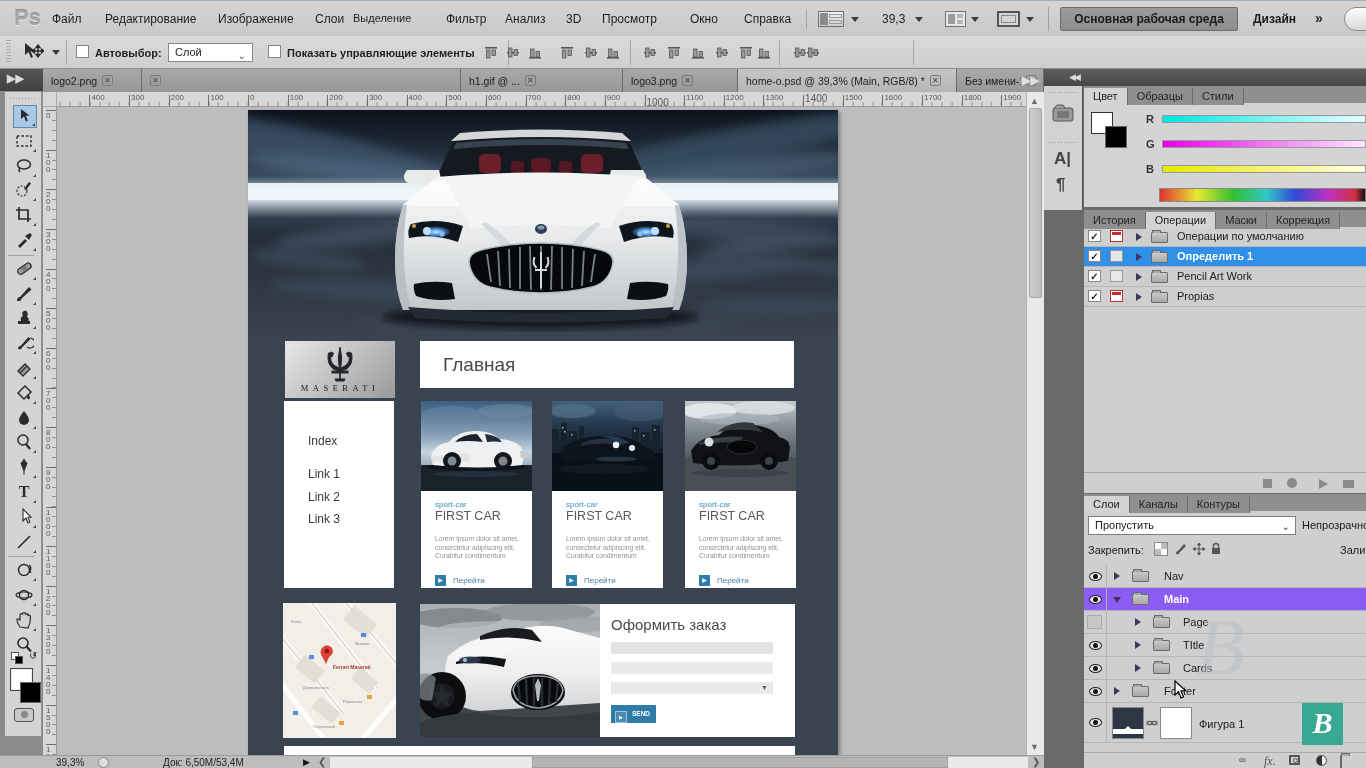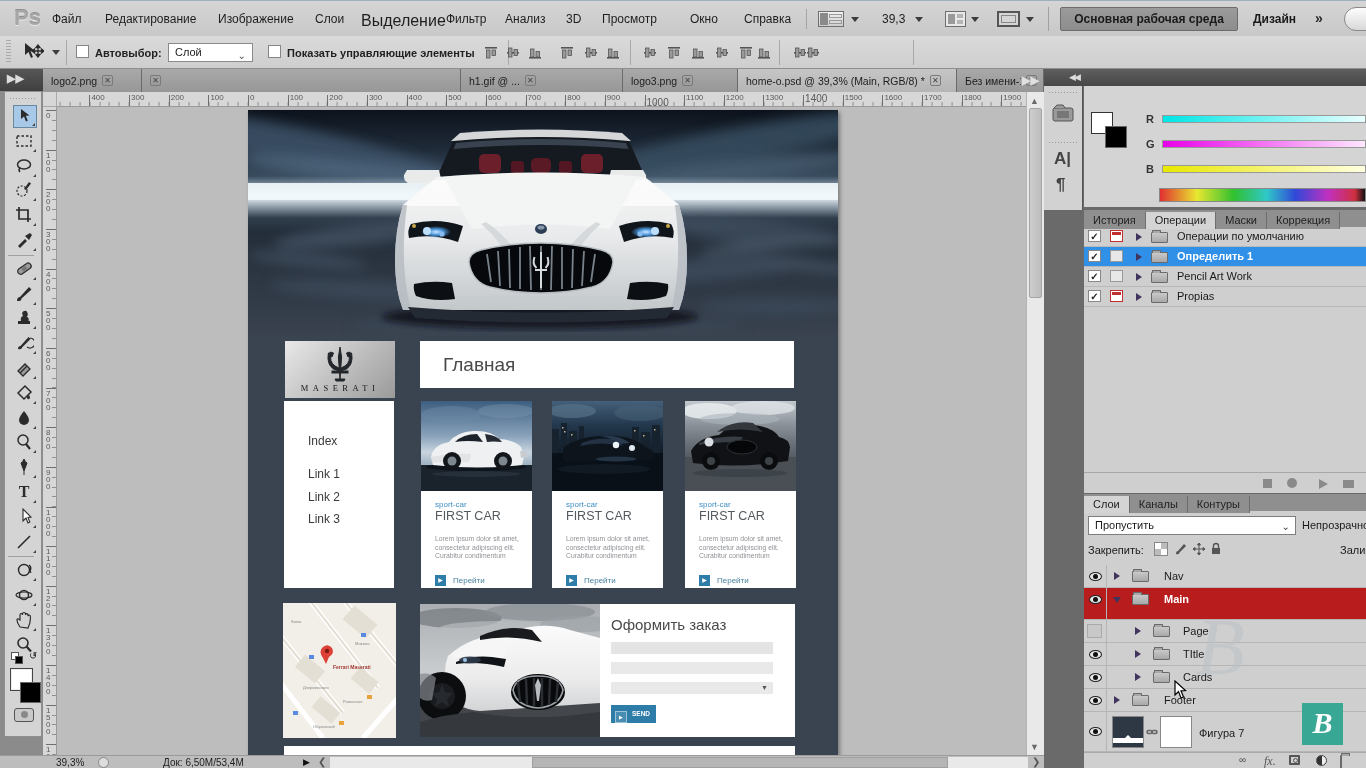--- a/index.html
+++ b/index.html
@@ -14,21 +14,21 @@
 .folder:before{content:"";position:absolute;top:-3px;left:0;width:7px;height:2px;background:#a8a8a8;border:1px solid #6a6a6a;border-bottom:none;border-radius:1px 1px 0 0}
 .tri{width:0;height:0;border-top:4px solid transparent;border-bottom:4px solid transparent;border-left:6px solid #41355e}
 .trid{width:0;height:0;border-left:4px solid transparent;border-right:4px solid transparent;border-top:6px solid #41355e}
 </style></head><body>
 <div class="abs" style="left:0;top:0;width:1366px;height:36px;background:linear-gradient(#d6d5d5,#c9c8c8);border-top:1px solid #9fb0bd">
 <div class="abs" style="left:14px;top:4px;font-size:22px;font-weight:bold;color:#a7a7a7;text-shadow:0 1px 0 #e8e8e8,0 -1px 0 #909090;letter-spacing:0px">Ps</div>
 <div class="abs" style="left:52px;top:11px;font-size:12px;color:#1e1e1e">Файл</div>
 <div class="abs" style="left:105px;top:11px;font-size:12px;color:#1e1e1e">Редактирование</div>
 <div class="abs" style="left:218px;top:11px;font-size:12px;color:#1e1e1e">Изображение</div>
 <div class="abs" style="left:315px;top:11px;font-size:12px;color:#1e1e1e">Слои</div>
-<div class="abs" style="left:361px;top:11px;font-size:16px;color:#1e1e1e">Выделение</div>
+<div class="abs" style="left:353px;top:11px;font-size:11px;color:#1e1e1e">Выделение</div>
 <div class="abs" style="left:446px;top:11px;font-size:12px;color:#1e1e1e">Фильтр</div>
 <div class="abs" style="left:505px;top:11px;font-size:12px;color:#1e1e1e">Анализ</div>
 <div class="abs" style="left:566px;top:11px;font-size:12px;color:#1e1e1e">3D</div>
 <div class="abs" style="left:602px;top:11px;font-size:12px;color:#1e1e1e">Просмотр</div>
 <div class="abs" style="left:690px;top:11px;font-size:12px;color:#1e1e1e">Окно</div>
 <div class="abs" style="left:744px;top:11px;font-size:12px;color:#1e1e1e">Справка</div>
 <div class="abs" style="left:806px;top:8px;width:1px;height:20px;background:#a5a5a5"></div>
 <div class="abs" style="left:818px;top:10px;width:26px;height:16px;border:1px solid #6f6f6f;background:linear-gradient(#f2f2f2,#cfcfcf)">
       <div class="abs" style="left:1px;top:1px;width:8px;height:12px;background:#8a8a8a"></div>
       <div class="abs" style="left:10px;top:2px;width:13px;height:4px;border:1px solid #999"></div>
@@ -712,20 +712,21 @@
 <svg width="22" height="20" viewBox="0 0 22 20" style="margin:8px 0 0 8px">
         <rect x="1" y="5" width="20" height="13" rx="2" fill="#9a9a9a" stroke="#555"></rect>
         <path d="M2 5 l3-3 h6 l2 3" fill="#9a9a9a" stroke="#555"></path>
         <rect x="5" y="8" width="12" height="7" fill="#777"></rect>
       </svg>
 <div style="height:6px;background:radial-gradient(circle,#999 0.8px,transparent 1px) 2px 2px/3px 3px repeat-x;margin:12px 5px 0"></div>
 <div style="font-size:17px;color:#444;margin:4px 0 0 10px;font-weight:bold">A|</div>
 <div style="font-size:17px;color:#444;margin:6px 0 0 12px;font-weight:bold">¶</div>
 </div>
 <div class="abs" style="left:40px;top:17px;width:282px;height:121px;background:#d4d4d4">
+<div style="height:17px;background:#8f8f8f"><span class="ptab on">Цвет</span><span class="ptab">Образцы</span><span class="ptab">Стили</span></div>
 <div class="abs" style="left:7px;top:26px;width:22px;height:22px;background:#fff;border:1px solid #333;box-shadow:0 0 0 1px #fff inset"></div>
 <div class="abs" style="left:21px;top:40px;width:22px;height:22px;background:#000;border:1px solid #666"></div>
 <div class="abs" style="left:62px;top:27px;font-size:11px;font-weight:bold;color:#333">R</div>
 <div class="abs" style="left:78px;top:29px;width:204px;height:8px;background:linear-gradient(90deg,#00e5e5,#e8ffff);border:1px solid #999"></div>
 <div class="abs" style="left:62px;top:52px;font-size:11px;font-weight:bold;color:#333">G</div>
 <div class="abs" style="left:78px;top:54px;width:204px;height:8px;background:linear-gradient(90deg,#e800e8,#ffe8ff);border:1px solid #999"></div>
 <div class="abs" style="left:62px;top:77px;font-size:11px;font-weight:bold;color:#333">B</div>
 <div class="abs" style="left:78px;top:79px;width:204px;height:8px;background:linear-gradient(90deg,#e8e800,#ffffe0);border:1px solid #999"></div>
 <div class="abs" style="left:75px;top:102px;width:207px;height:14px;background:linear-gradient(90deg,#e03030,#e8e830 18%,#30c030 36%,#30c8c8 52%,#3048d8 66%,#c030c0 82%,#d03040 95%,#111 100%);border:1px solid #888"></div>
 </div>
@@ -788,21 +789,21 @@
         </svg>
 <div class="abs" style="left:256px;top:33px;font-size:11px;color:#1a1a1a">Зали</div>
 </div>
 <div style="position:relative;height:23px;border-bottom:1px solid #b5b5b5;">
         <div class="eye" style="position:absolute;left:5px;top:7px"></div>
         <div style="position:absolute;left:22px;top:0;bottom:0;width:1px;background:#b5b5b5"></div>
         <span class="tri" style="position:absolute;top:7px;left:30px"></span>
         <span class="folder" style="position:absolute;top:6px;left:48px"></span>
         <span style="position:absolute;left:80px;top:5px;font-size:11px;color:#1a1a1a">Nav</span>
       </div>
-<div style="position:relative;height:32px;border-bottom:1px solid #b5b5b5;background:#b91c1c;">
+<div style="position:relative;height:23px;border-bottom:1px solid #b5b5b5;background:#8b5cf6;">
         <div class="eye" style="position:absolute;left:5px;top:7px"></div>
         <div style="position:absolute;left:22px;top:0;bottom:0;width:1px;background:#b5b5b5"></div>
         <span class="trid" style="position:absolute;top:9px;left:29px"></span>
         <span class="folder" style="position:absolute;top:6px;left:48px"></span>
         <span style="position:absolute;left:80px;top:5px;font-size:11px;color:#fff;font-weight:bold">Main</span>
       </div>
 <div style="position:relative;height:23px;border-bottom:1px solid #b5b5b5;">
         <div style="position:absolute;left:3px;top:4px;width:15px;height:14px;background:#c8c8c8;border:1px solid #aaa"></div>
         <div style="position:absolute;left:22px;top:0;bottom:0;width:1px;background:#b5b5b5"></div>
         <span class="tri" style="position:absolute;top:7px;left:51px"></span>
@@ -837,21 +838,21 @@
           <div style="position:absolute;left:0;bottom:4px;width:100%;height:5px;background:#fff"></div>
           <div style="position:absolute;left:50%;bottom:8px;margin-left:-4px;width:0;height:0;border-left:4px solid transparent;border-right:4px solid transparent;border-bottom:4px solid #fff"></div>
         </div>
 <svg style="position:absolute;left:62px;top:14px" width="12" height="12" viewBox="0 0 12 12">
           <g stroke="#666" stroke-width="1.6" fill="none">
             <rect x="1" y="4.5" width="5" height="3" rx="1.5"></rect>
             <rect x="6" y="4.5" width="5" height="3" rx="1.5"></rect>
           </g>
         </svg>
 <div style="position:absolute;left:76px;top:4px;width:32px;height:32px;background:#fff;border:1px solid #888"></div>
-<div style="position:absolute;left:115px;top:15px;font-size:11px;color:#1a1a1a">Фигура 7</div>
+<div style="position:absolute;left:115px;top:15px;font-size:11px;color:#1a1a1a">Фигура 1</div>
       </div>
 <svg class="abs" style="left:86px;top:186px" width="17" height="20" viewBox="0 0 17 20">
         <path d="M5 1 L5 15 L8.5 11.5 L11 18 L13.5 17 L11 10.8 L15.5 10.5 Z" fill="#fff" stroke="#000" stroke-width="1.2"></path>
       </svg>
 <div class="abs" style="left:112px;top:108px;font-size:80px;color:#bcc2c6;opacity:0.55;font-family:'Liberation Serif',serif;font-style:italic">B</div>
 <div class="abs" style="left:0;bottom:0;width:282px;height:16px;background:#cfcfcf;border-top:1px solid #aaa">
 <span class="abs" style="left:155px;top:1px;font-size:10px;color:#555">∞</span><span class="abs" style="left:180px;top:1px;font-size:12px;font-style:italic;color:#555;font-family:'Liberation Serif',serif">fx.</span><span class="abs" style="left:205px;top:2px;width:11px;height:10px;border:2px solid #555;border-radius:1px">
           <span style="position:absolute;left:1.5px;top:0.5px;width:5px;height:5px;border:1px solid #555;border-radius:50%"></span>
         </span><span class="abs" style="left:232px;top:2px;width:11px;height:11px;border-radius:50%;background:linear-gradient(90deg,#333 50%,#eee 50%);border:1px solid #444"></span><span class="folder abs" style="left:256px;top:3px"></span>
 </div>

